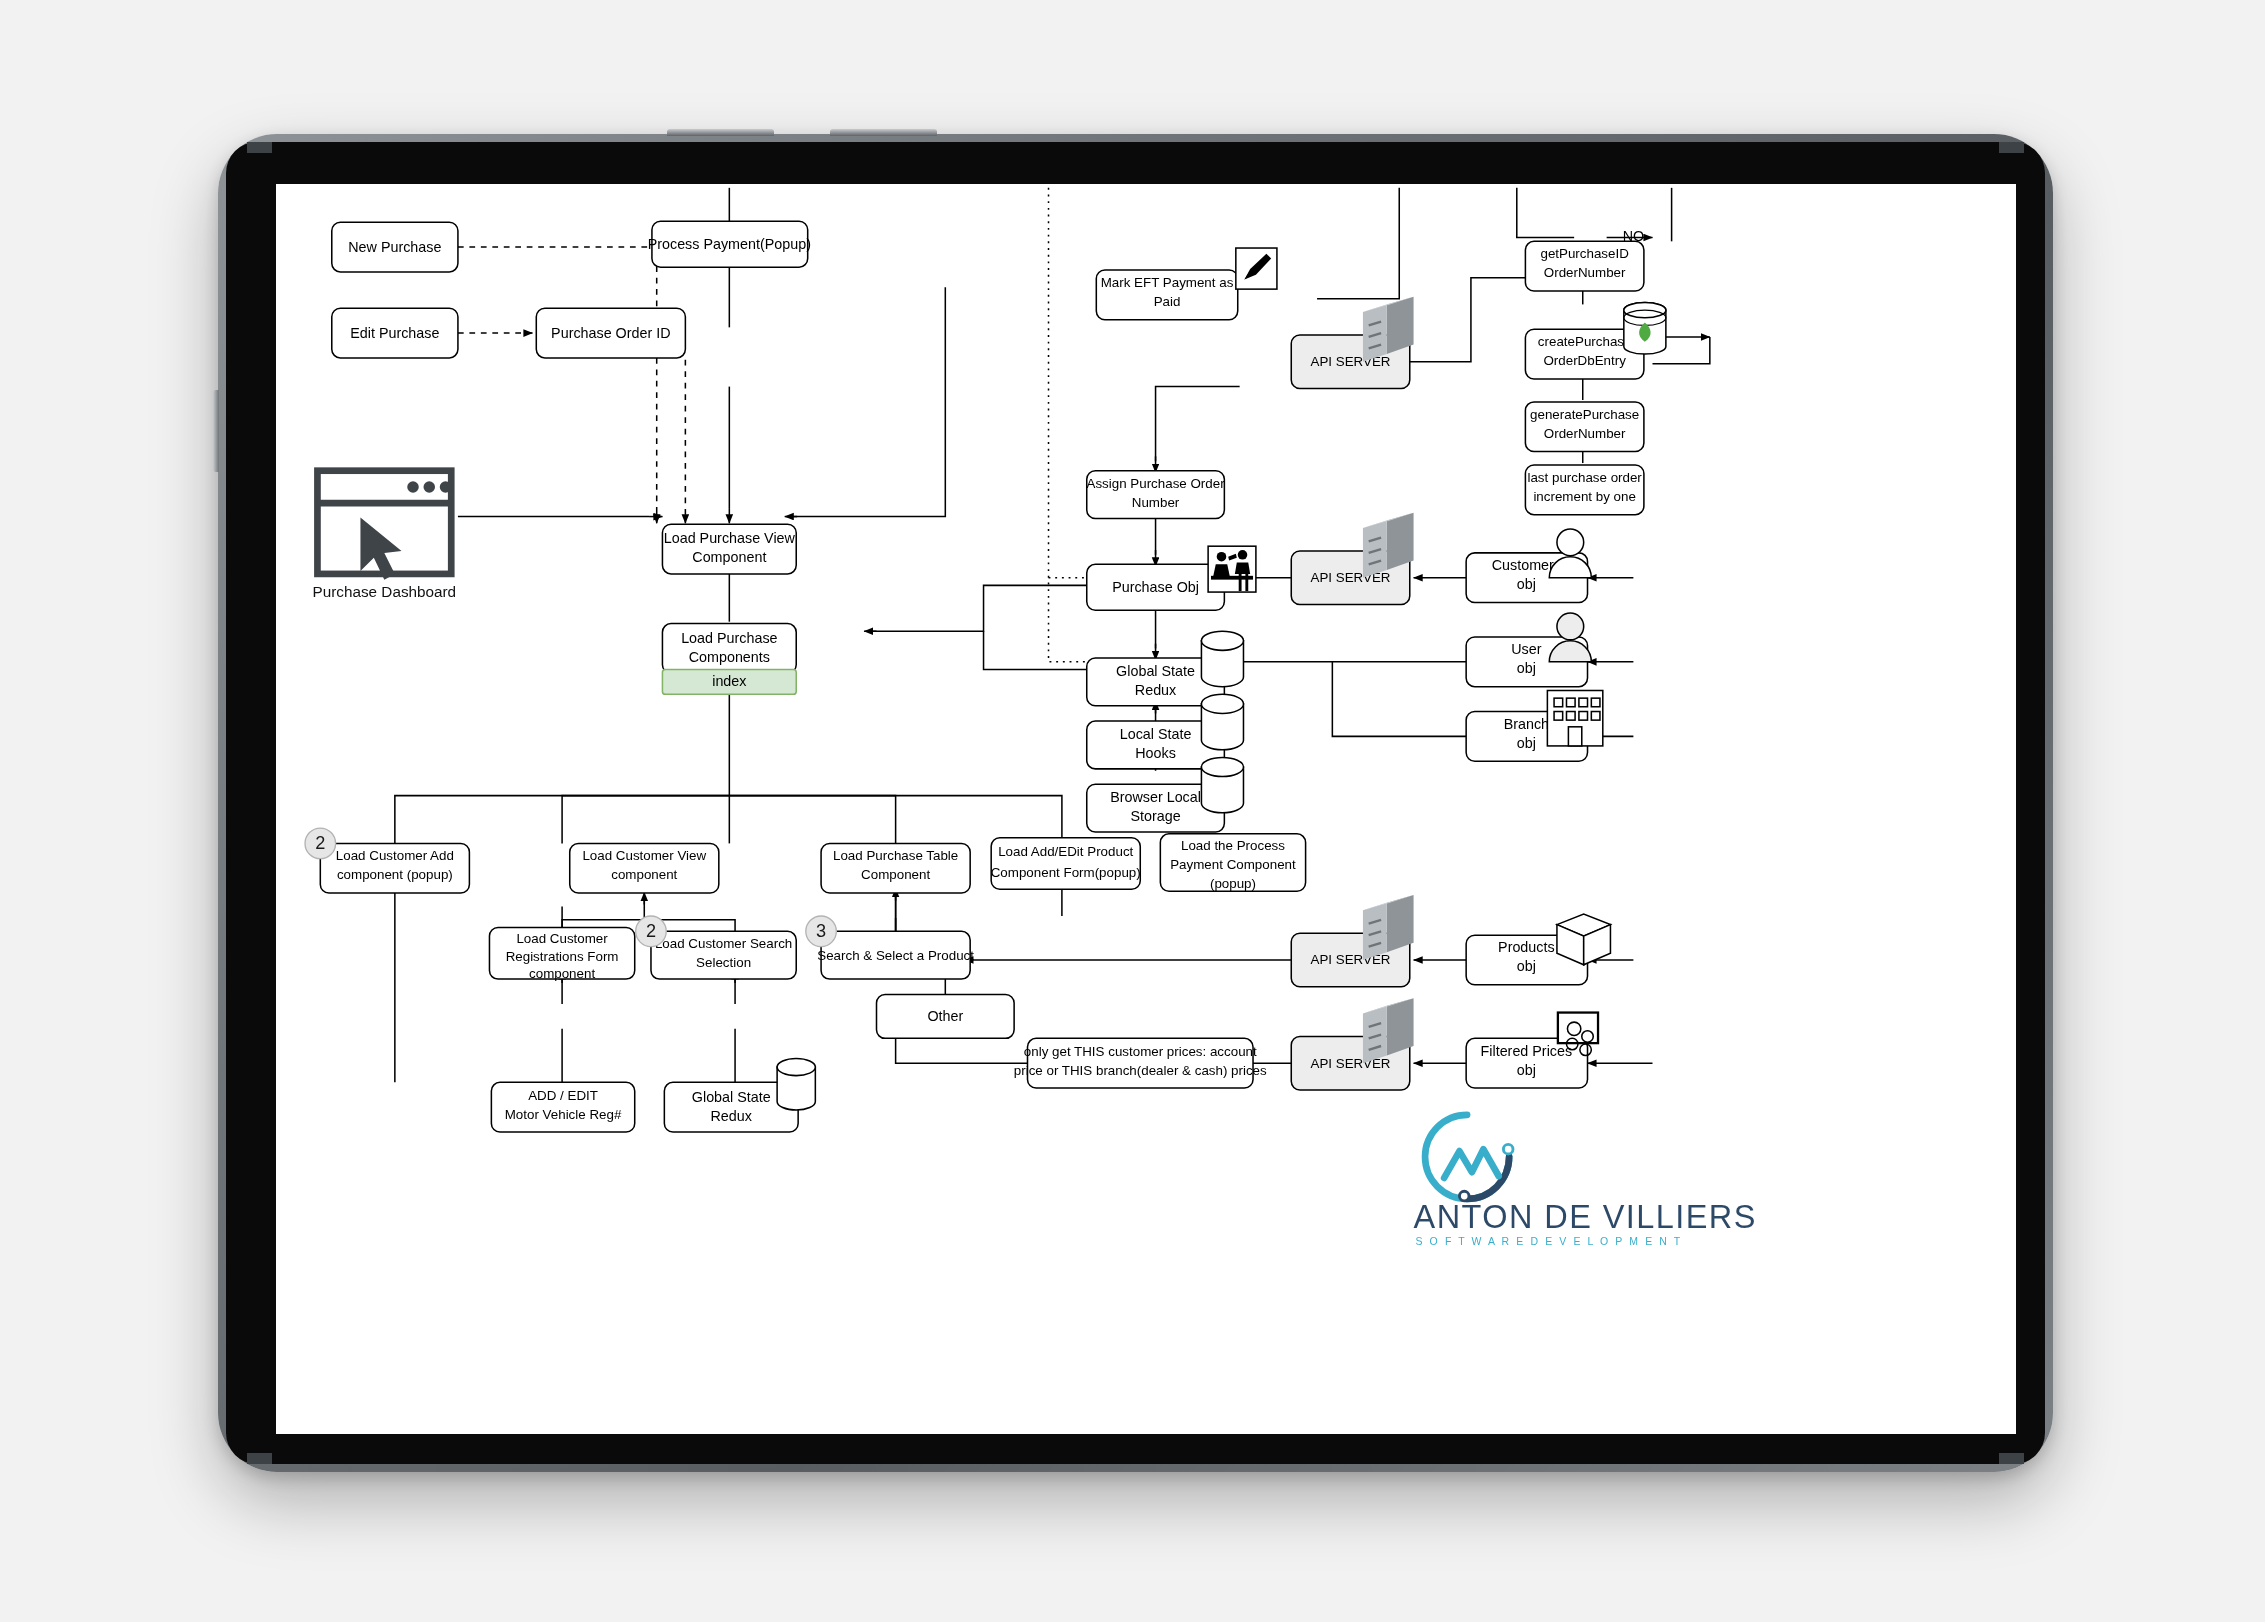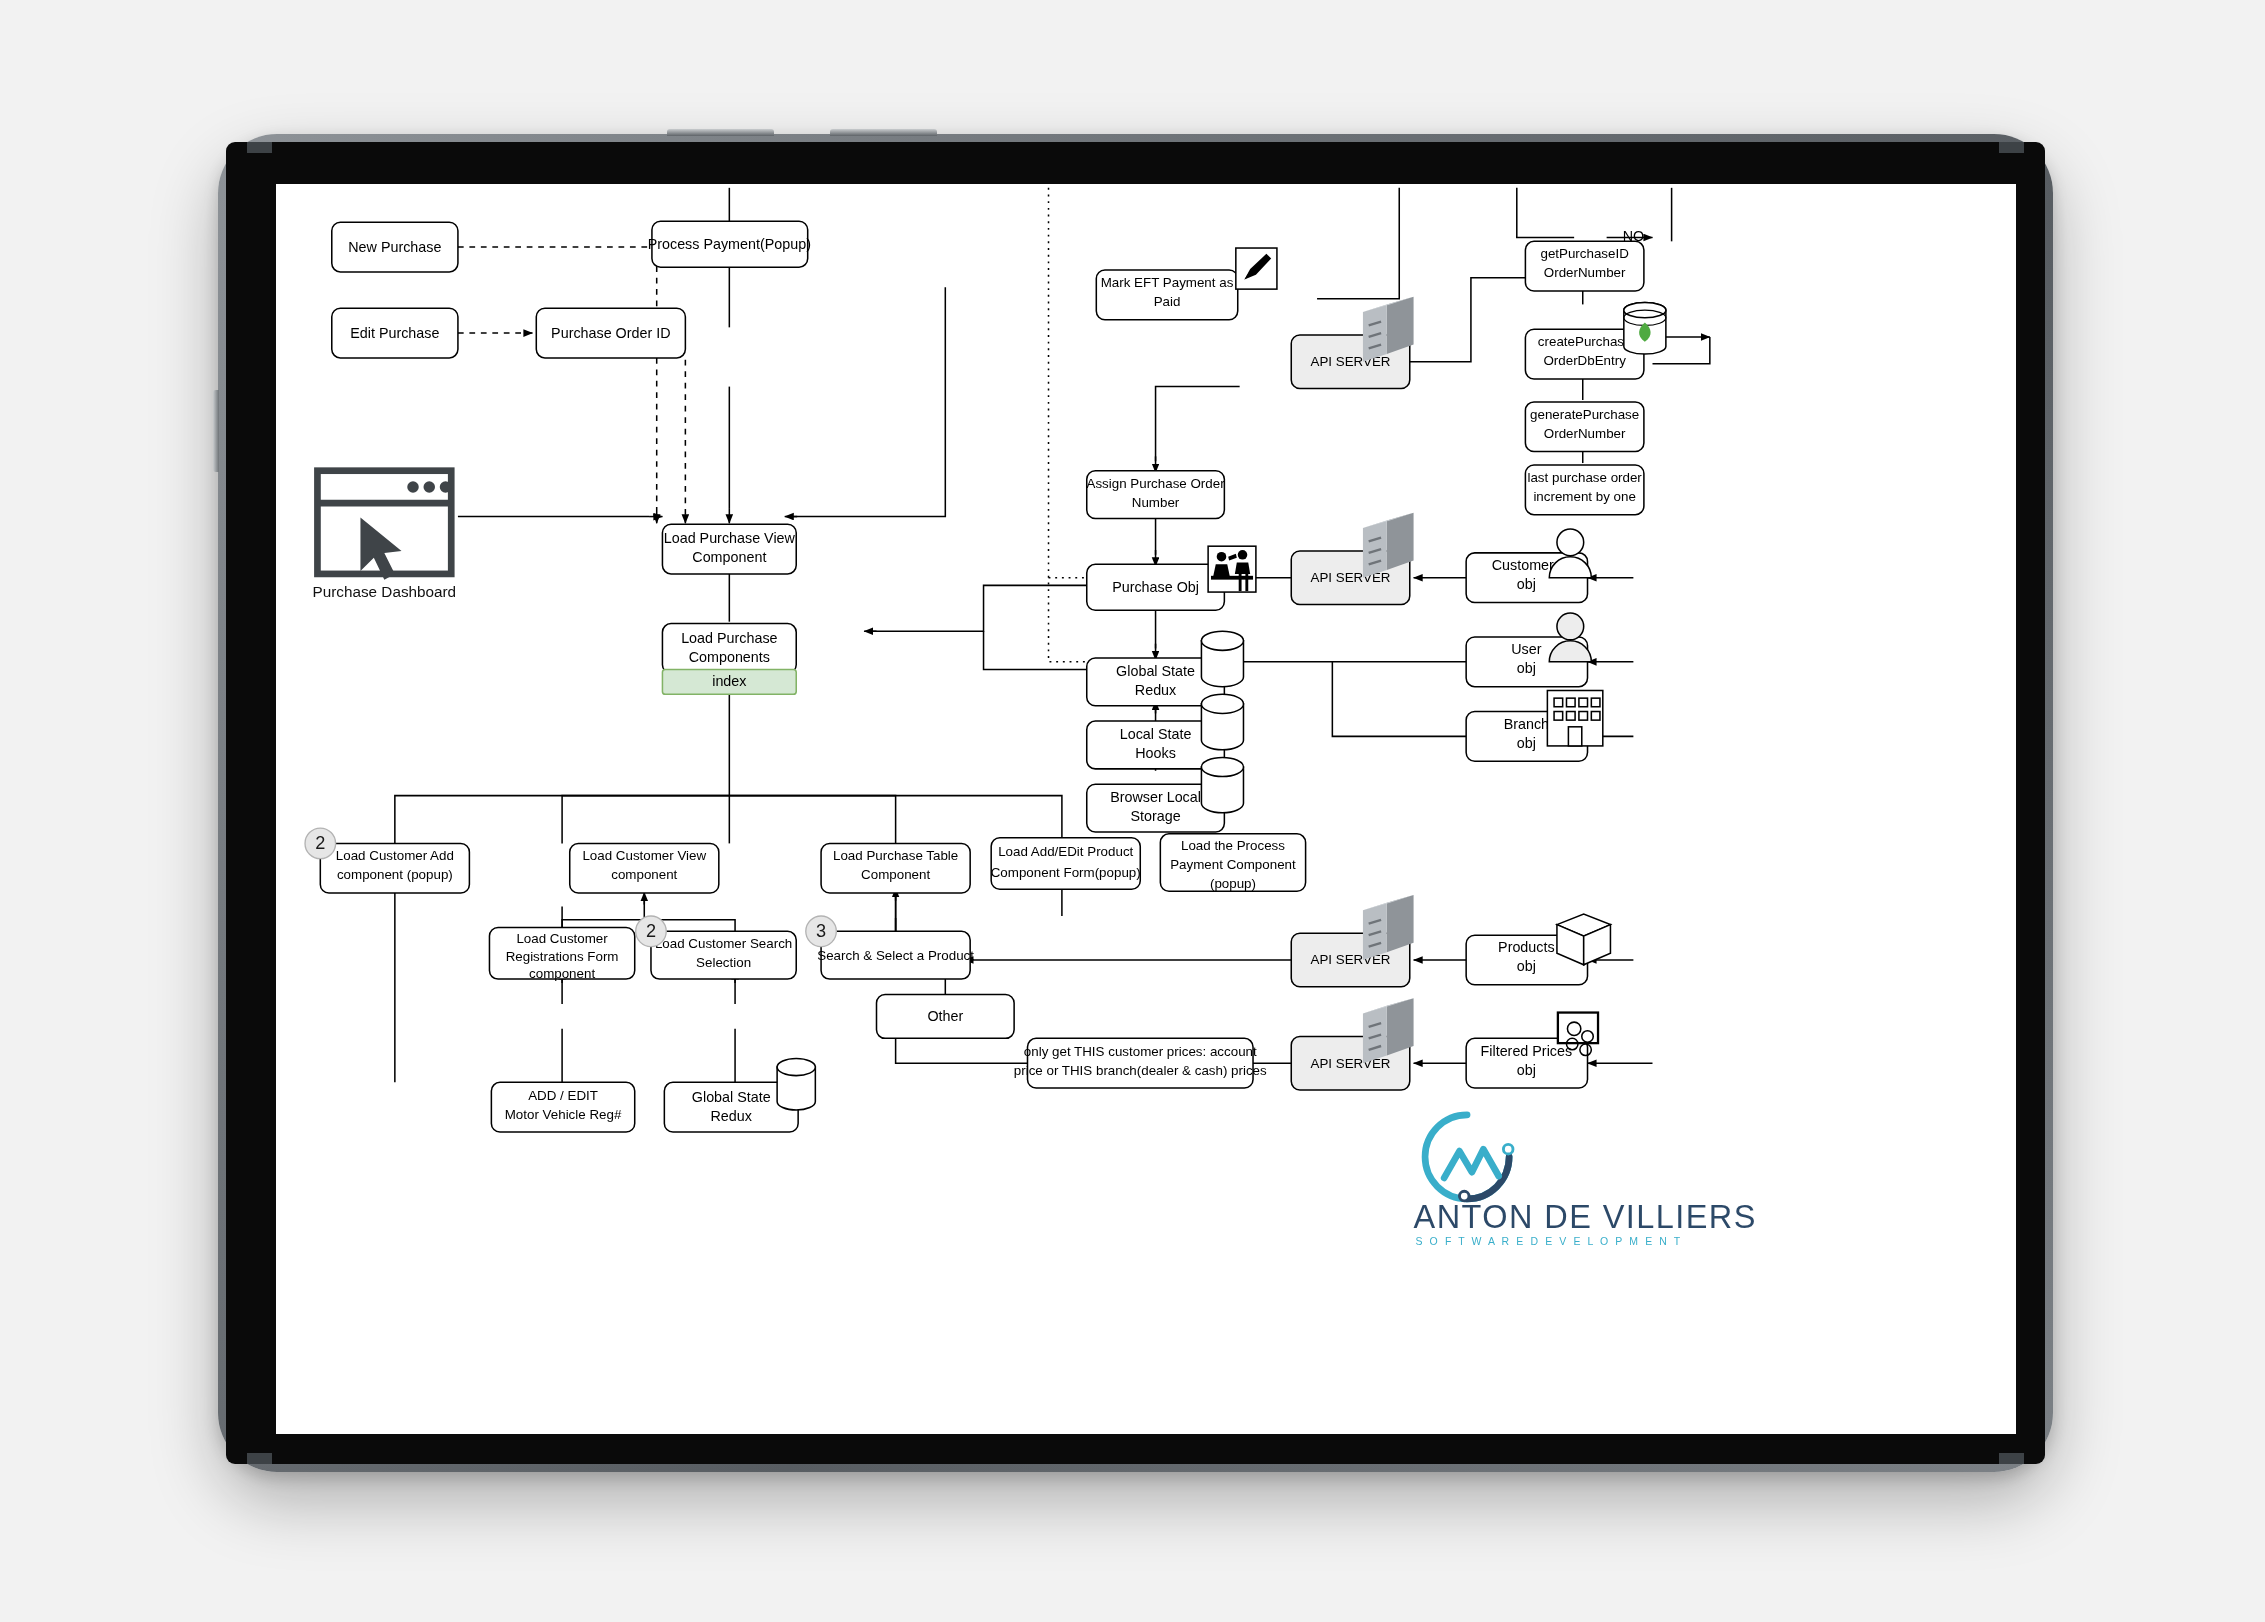--- a/index.html
+++ b/index.html
@@ -5,21 +5,21 @@
   html,body{margin:0;padding:0;background:#f2f2f2;}
   body{width:2265px;height:1622px;position:relative;overflow:hidden;
        font-family:"Liberation Sans","DejaVu Sans",sans-serif;}
 
   
   #tablet{position:absolute;left:218px;top:134px;width:1835px;height:1338px;
           background:linear-gradient(135deg,#8e9398 0%,#6f7479 30%,#585d62 60%,#7c8186 100%);
           border-radius:59px;
           box-shadow:0 29px 67px rgba(0,0,0,.28), 0 5.7px 15.3px rgba(0,0,0,.16);}
   #tablet-inner{position:absolute;left:7.6px;top:7.6px;right:7.6px;bottom:7.6px;
-          background:#0a0a0a;border-radius:9px;}
+          background:#0a0a0a;border-radius:31px;}
   #screen{position:absolute;left:50px;top:42px;width:1740px;height:1250px;
           background:#ffffff;overflow:hidden;}
   
   .btn-side{position:absolute;background:#6e7377;border-radius:2.9px;}
   #vol-up{left:-4.8px;top:256px;width:5.7px;height:82px;
           background:linear-gradient(90deg,#c9ccce,#6e7377);border-radius:2.9px 0 0 2.9px;}
   #pw-btn{left:449px;top:-4.8px;width:107px;height:6.7px;
           background:linear-gradient(180deg,#c9ccce,#5e6368);border-radius:2.9px 2.9px 0 0;}
   #pw-btn2{left:612px;top:-4.8px;width:107px;height:6.7px;
           background:linear-gradient(180deg,#c9ccce,#5e6368);border-radius:2.9px 2.9px 0 0;}

